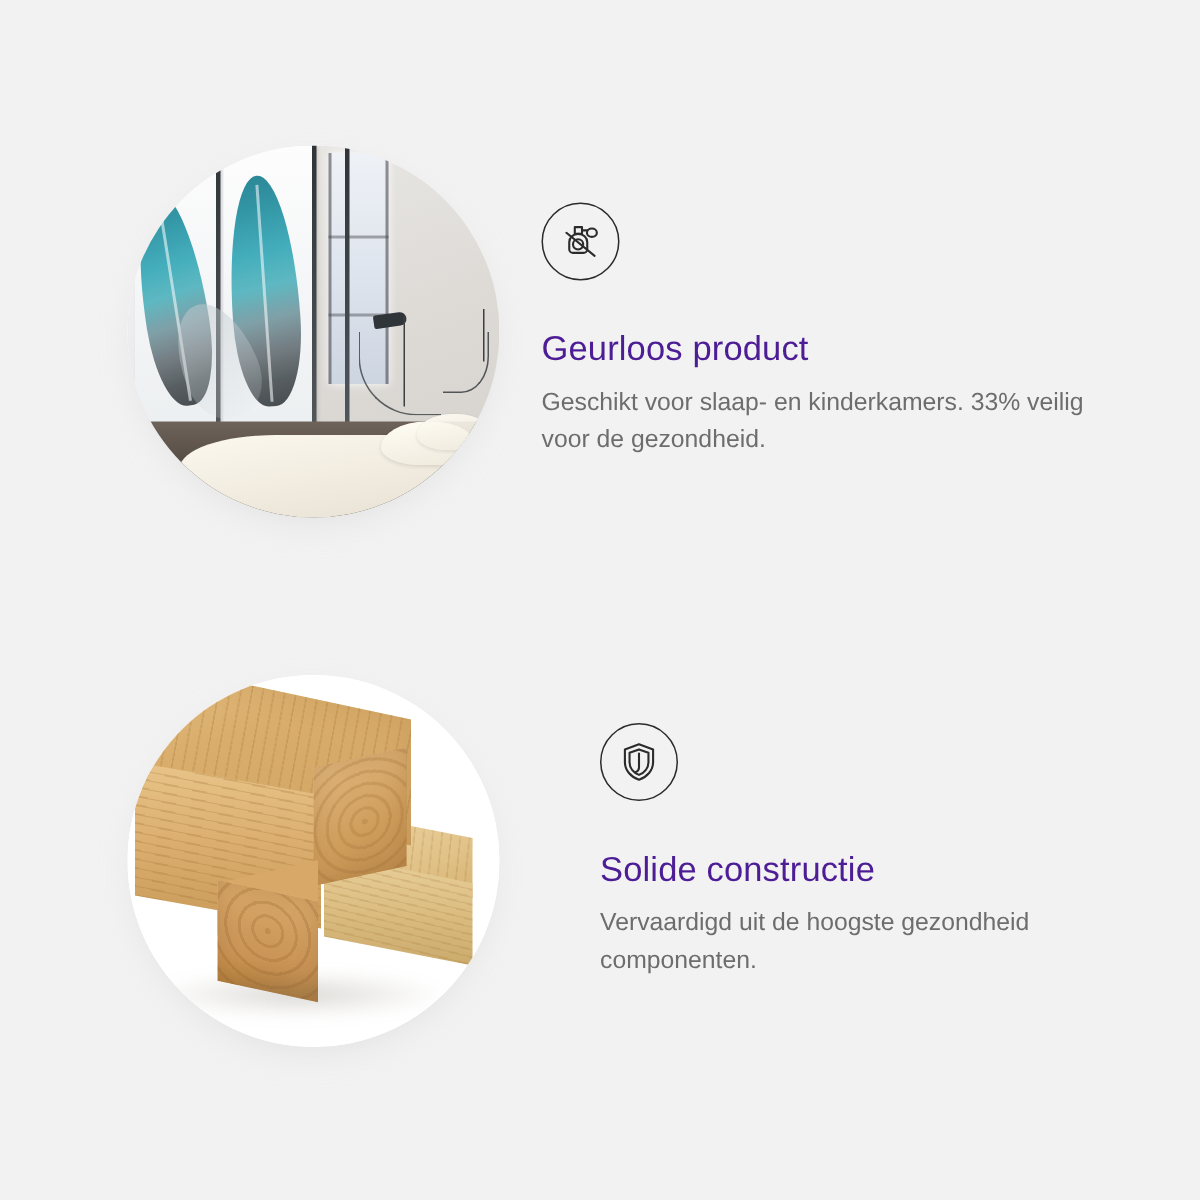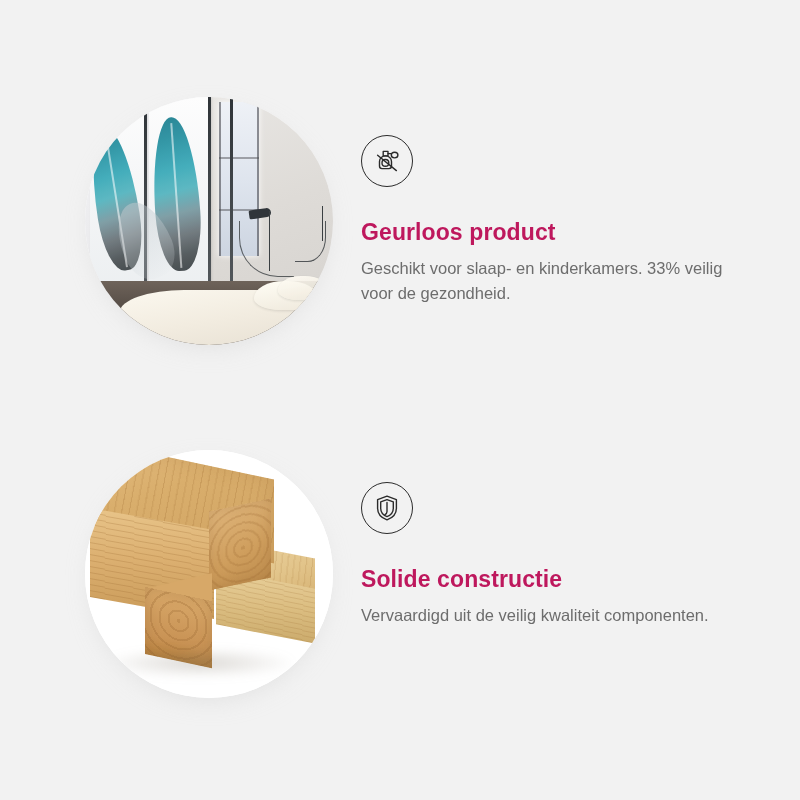--- a/index.html
+++ b/index.html
@@ -24,21 +24,21 @@
 
   
   .feature {
     position: absolute;
     left: 0;
     width: 800px;
     display: flex;
     align-items: flex-start;
   }
   .feature-1 { top: 97px; }
-  .feature-2 { top: 450px; }
+  .feature-2 { top: 450px; justify-content: space-between; }
 
   
   .photo-wrap {
     position: relative;
     width: 248px;
     height: 248px;
     margin-left: 85px;
     flex: 0 0 248px;
   }
   .photo-shadow {
@@ -380,22 +380,22 @@
     display: flex;
     align-items: center;
     justify-content: center;
     box-sizing: border-box;
   }
   .icon-circle svg { display: block; }
 
   .feature-title {
     margin: 32px 0 0 0;
     font-size: 23px;
-    font-weight: 700;
-    color: #be185d;
+    font-weight: 400;
+    color: #4c1d95;
     letter-spacing: .1px;
     line-height: 1.2;
   }
   .feature-desc {
     margin: 9px 0 0 0;
     font-size: 16.5px;
     color: #6d6d6d;
     line-height: 1.55;
     max-width: 385px;
   }
@@ -493,17 +493,17 @@
         <svg width="32" height="32" viewBox="0 0 32 32" fill="none" stroke="#2b2b2b" stroke-width="1.4" stroke-linecap="round" stroke-linejoin="round">
 
           <path d="M16 4.2 6.6 7.6v8.6c0 5.4 4 9.7 9.4 11.6 5.4-1.9 9.4-6.2 9.4-11.6V7.6z"></path>
 
           <path d="M16 7.6 9.7 9.9v6.3c0 3.9 2.8 7 6.3 8.4 3.5-1.4 6.3-4.5 6.3-8.4V9.9z"></path>
 
           <path d="M16 10.4v9.2c0 1.4-.8 2.4-2 3"></path>
         </svg>
       </div>
       <h2 class="feature-title">Solide constructie</h2>
-      <p class="feature-desc">Vervaardigd uit de veilig kwaliteit componenten.</p>
+      <p class="feature-desc">Vervaardigd uit de hoogste gezondheid componenten.</p>
     </div>
   </div>
 
 </div>
 
 </body></html>

